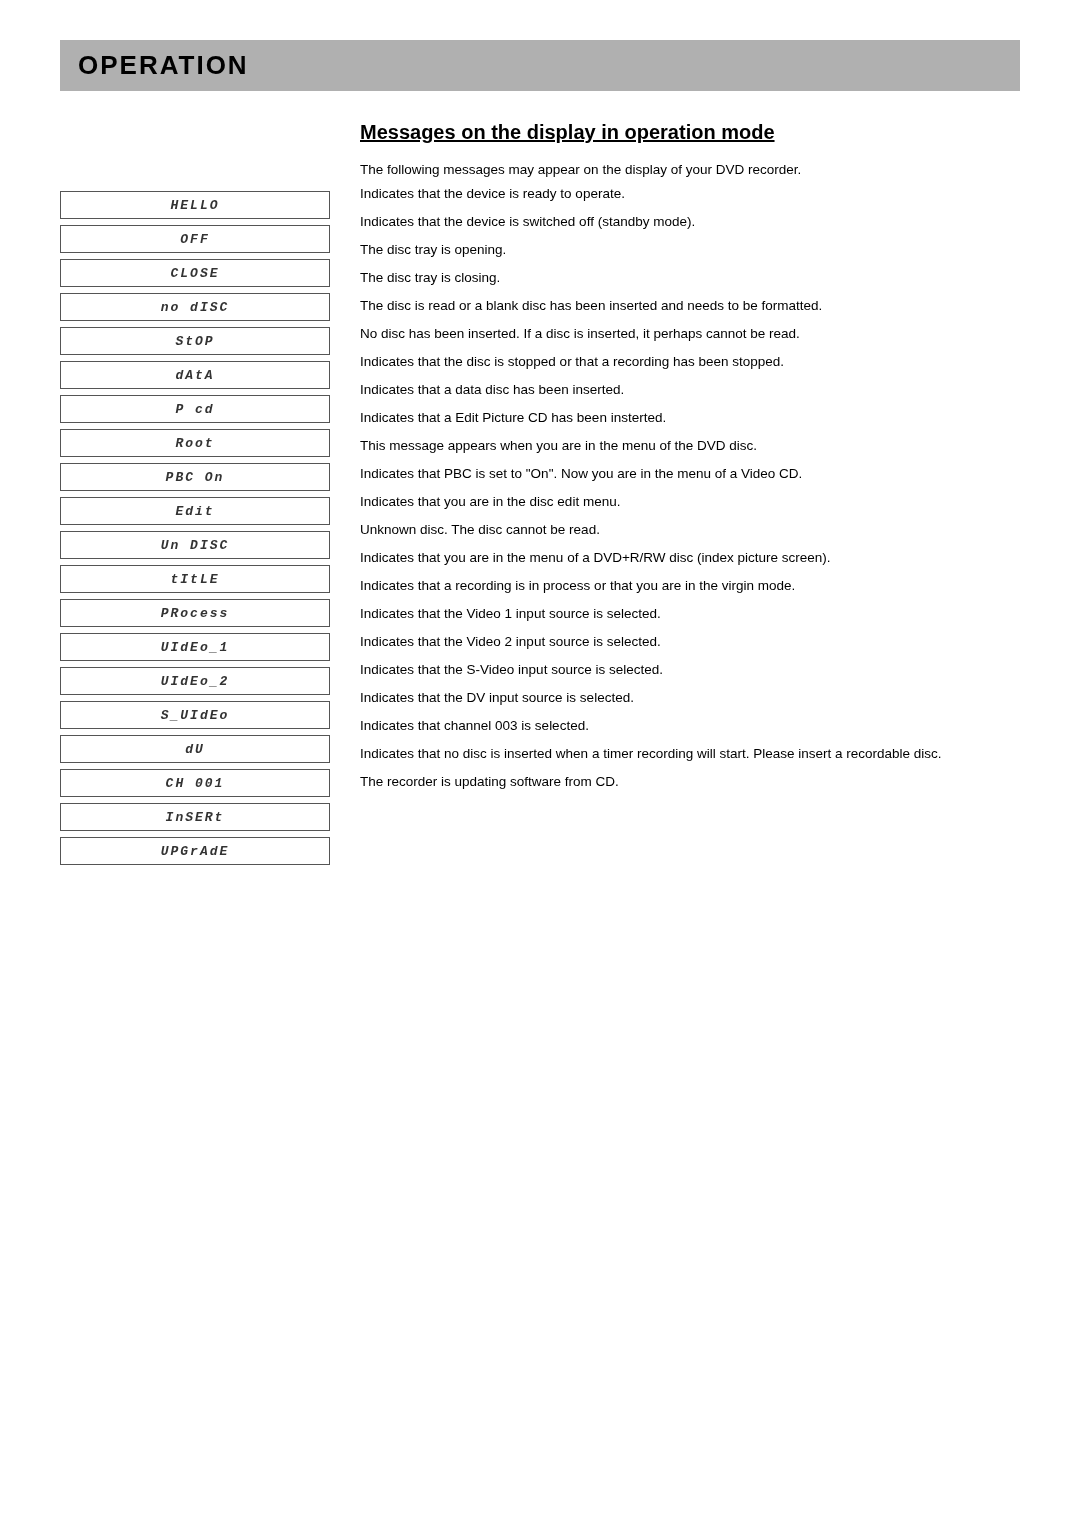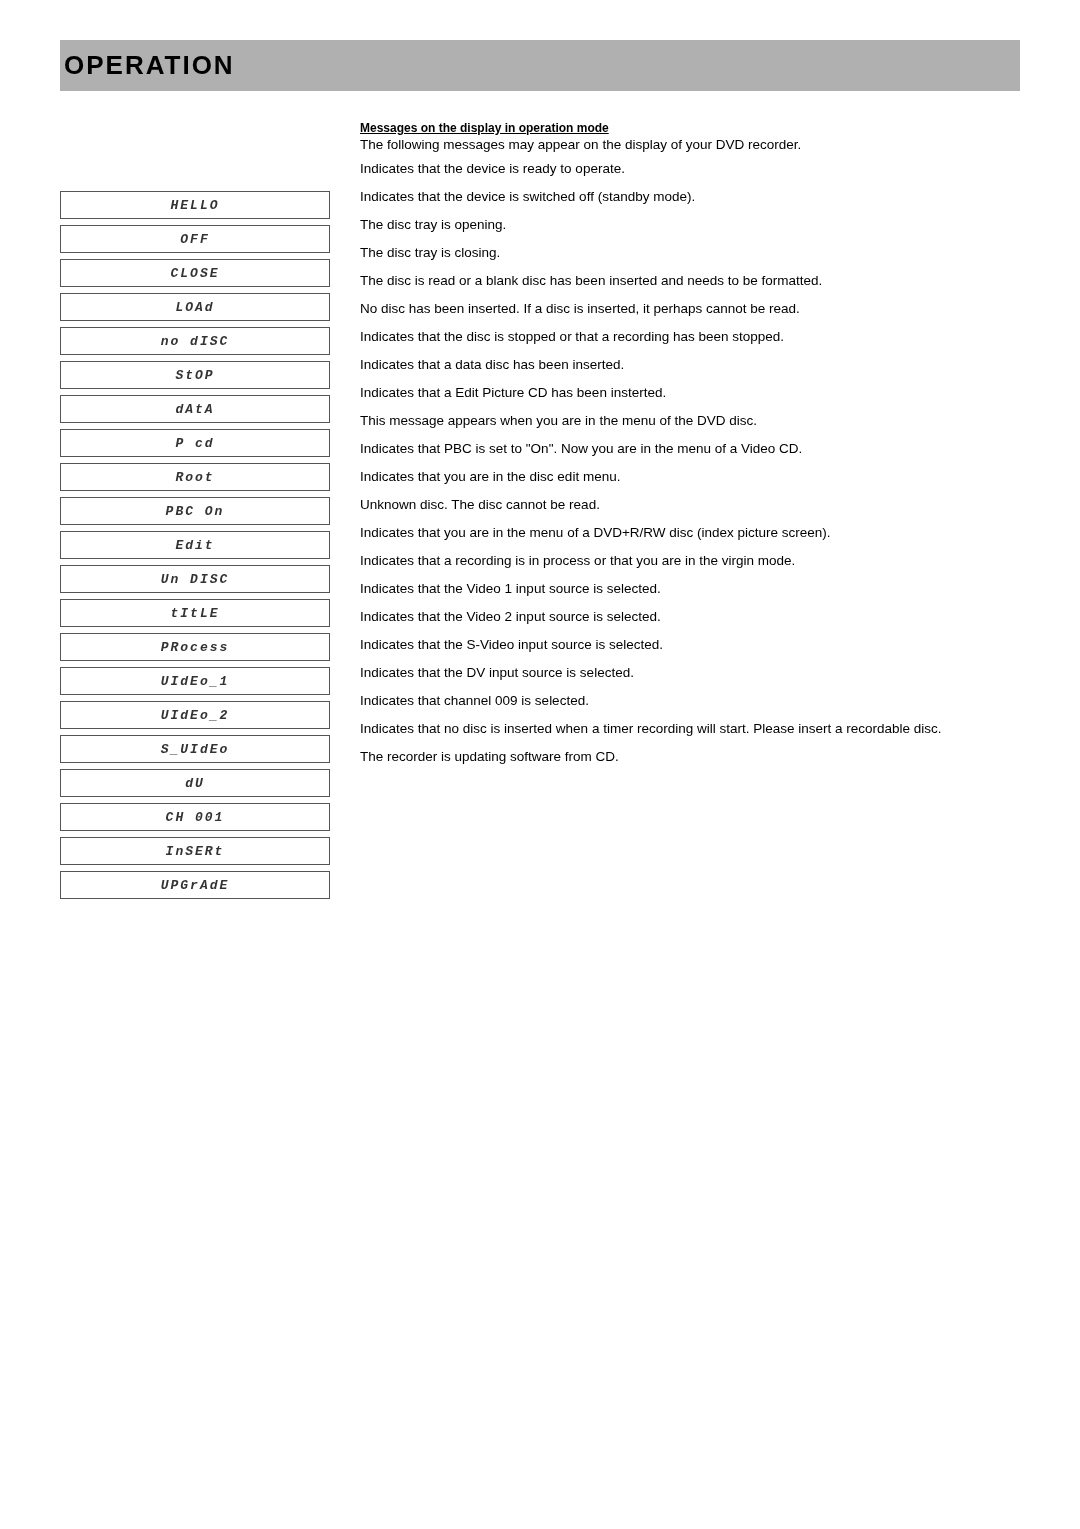--- a/index.html
+++ b/index.html
@@ -15,21 +15,21 @@
 
     .page {
       width: 1080px;
       min-height: 1529px;
       padding: 40px 60px 60px 60px;
       position: relative;
     }
 
     .section-header {
       background: #b0b0b0;
-      padding: 10px 4px;
+      padding: 10px 18px;
       margin-bottom: 30px;
     }
 
     .section-title {
       font-size: 26px;
       font-weight: 900;
       letter-spacing: 2px;
       color: #000;
       text-transform: uppercase;
     }
@@ -65,23 +65,23 @@
       align-items: center;
       justify-content: center;
     }
 
     .right-column {
       flex: 1;
     }
 
     .subsection-title {
       font-weight: bold;
-      font-size: 12px;
+      font-size: 20px;
       text-decoration: underline;
-      margin-bottom: 0;
+      margin-bottom: 16px;
     }
 
     .intro-text {
       font-size: 13.5px;
       line-height: 1.5;
     }
 
     .message-list {
       display: flex;
       flex-direction: column;
@@ -112,21 +112,20 @@
   <div class="section-header">
     <span class="section-title">OPERATION</span>
   </div>
 
   <div class="content-area">
     <div class="left-column" id="left-col">
 
     <div class="display-box">HELLO</div>
         <div class="display-box">OFF</div>
         <div class="display-box">CLOSE</div>
-        <div class="display-box">LOAd</div>
         <div class="display-box">no dISC</div>
         <div class="display-box">StOP</div>
         <div class="display-box">dAtA</div>
         <div class="display-box">P cd</div>
         <div class="display-box">Root</div>
         <div class="display-box">PBC On</div>
         <div class="display-box">Edit</div>
         <div class="display-box">Un DISC</div>
         <div class="display-box">tItLE</div>
         <div class="display-box">PRocess</div>
@@ -195,21 +194,21 @@
           <div class="message-row">
             <div class="message-desc">Indicates that the Video 2 input source is selected.</div>
           </div>
           <div class="message-row">
             <div class="message-desc">Indicates that the S-Video input source is selected.</div>
           </div>
           <div class="message-row">
             <div class="message-desc">Indicates that the DV input source is selected.</div>
           </div>
           <div class="message-row">
-            <div class="message-desc">Indicates that channel 009 is selected.</div>
+            <div class="message-desc">Indicates that channel 003 is selected.</div>
           </div>
           <div class="message-row">
             <div class="message-desc">Indicates that no disc is inserted when a timer recording will start. Please insert a recordable disc.</div>
           </div>
           <div class="message-row">
             <div class="message-desc">The recorder is updating software from CD.</div>
           </div>
         </div>
     </div>
   </div>

